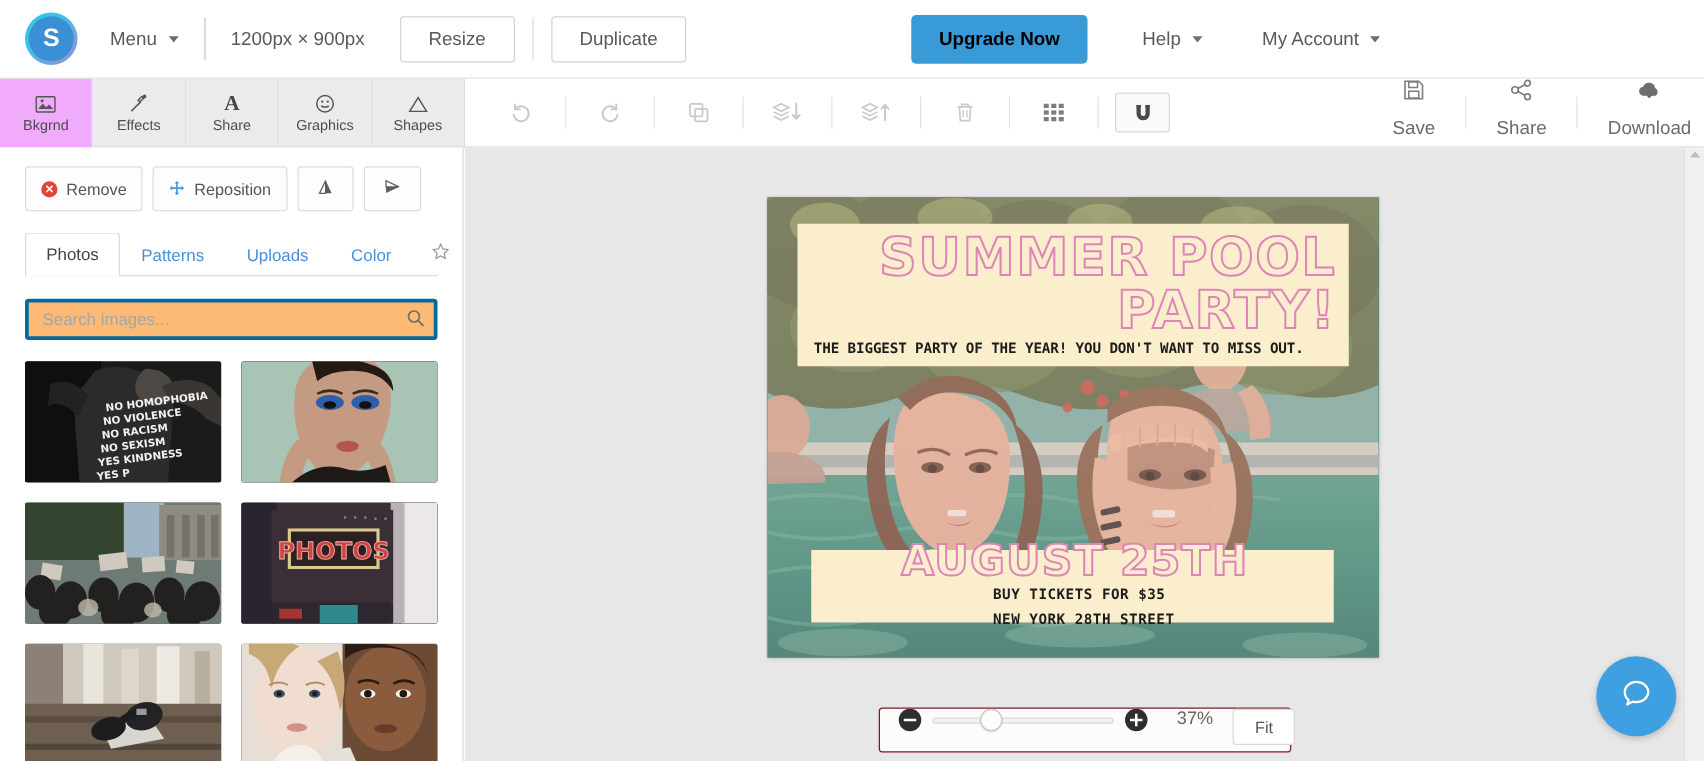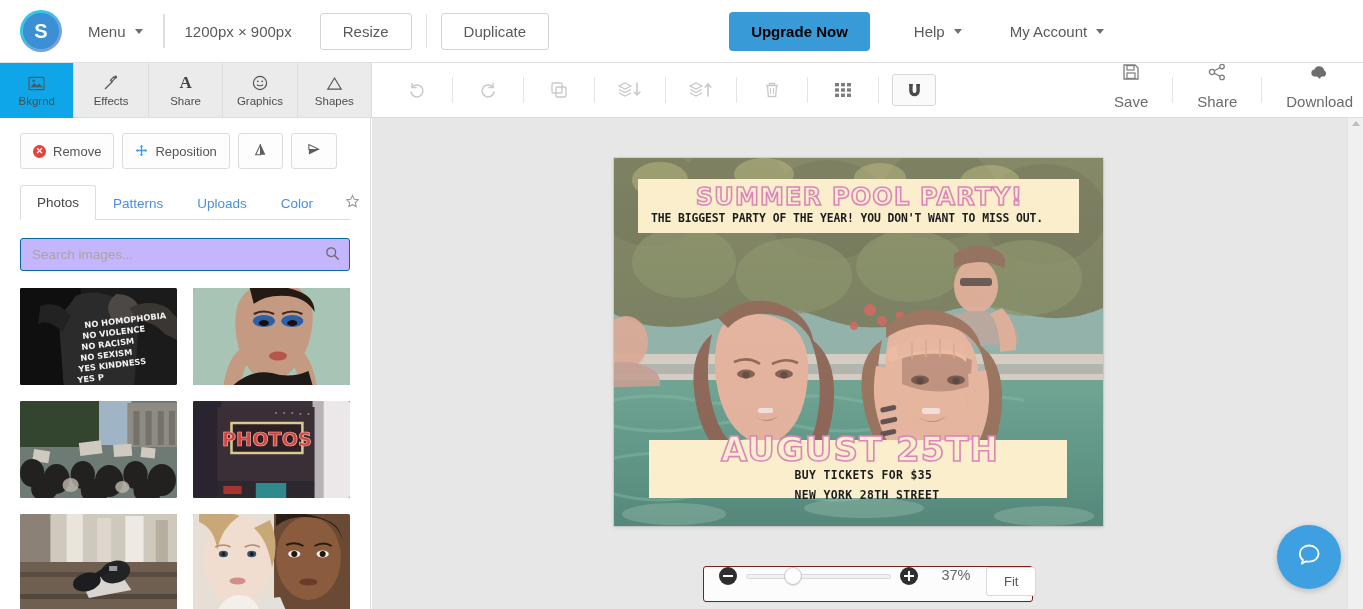--- a/index.html
+++ b/index.html
@@ -77,21 +77,21 @@
   }
   .tooltab {
     flex: 1; display: flex; flex-direction: column;
     align-items: center; justify-content: center; gap: 2px;
     font-size: 11.5px; color: #4d4d4d; cursor: pointer;
     background: #ebebeb;
     border-right: 1px solid #dcdcdc;
     border-bottom: 1px solid #dcdcdc;
     height: 55px;
   }
-  .tooltab.active { background: #0ea5e9; border-bottom-color: transparent; }
+  .tooltab.active { background: #f0abfc; border-bottom-color: transparent; }
   .tooltab .ti { height: 20px; display:flex; align-items:center; justify-content:center; color:#555; }
 
   
   .ctoolbar {
     position: absolute; top: 63px; left: 371px;
     width: 992px; height: 55px;
     background: #fff; border-bottom: 1px solid #dcdcdc;
     border-left: 1px solid #dcdcdc;
     display: flex; align-items: center;
   }
@@ -147,24 +147,24 @@
     margin-bottom: -1px; border-radius: 3px 3px 0 0;
   }
   .ptab.active {
     color: #444; background: #fff;
     border-color: #dcdcdc; border-bottom: 1px solid #fff;
   }
   .ptab.star { color: #9a9a9a; font-size: 15px; padding: 8px 14px; }
 
   .search-wrap { margin: 18px 20px 0 20px; position: relative; }
   .search-wrap input {
-    width: 100%; height: 33px; border: 1px solid #0369a1; border-radius: 3px;
+    width: 100%; height: 33px; border: 3px solid #0369a1; border-radius: 3px;
     padding: 0 30px 0 11px; font-size: 13.5px; color: #555;
     font-family: "Liberation Sans", sans-serif; outline: none;
-    background: #c4b5fd;
+    background: #fdba74;
   }
   .search-wrap input::placeholder { color: #a6a6a6; }
   .srch-ico {
     position: absolute; right: 10px; top: 8px;
     color: #6b6b6b; pointer-events: none;
   }
 
   .thumb-grid {
     display: grid; grid-template-columns: 1fr 1fr;
     gap: 16px; padding: 17px 20px 20px 20px;
@@ -193,24 +193,24 @@
     position: absolute; background: #faeecd;
     display: flex; flex-direction: column; justify-content: center;
   }
   .band-top { left: 24px; top: 21px; width: 441px; padding: 6px 10px 8px 10px; }
   .band-bot {
     left: 35px; top: 282px; width: 418px; height: 58px;
     align-items: center; padding: 0 14px;
   }
   .title-txt {
     font-family: "DejaVu Sans", sans-serif;
-    font-size: 24px; line-height: 1.0; font-weight: bold;
+    font-size: 42px; line-height: 1.0; font-weight: bold;
     letter-spacing: 1.2px; color: #faeecd;
     -webkit-text-stroke: 1.6px #dd85b8;
-    text-align: center; margin: 0 0 2px 2px;
+    text-align: right; margin: 0 0 2px 2px;
   }
   .sub-txt {
     font-family: "DejaVu Sans Mono", monospace;
     font-size: 11.4px; font-weight: bold; color: #1c1c1c;
     letter-spacing: -0.1px; margin-left: 3px; white-space: nowrap;
   }
   .date-txt {
     font-family: "DejaVu Sans", sans-serif;
     font-size: 34px; font-weight: bold; letter-spacing: 1px;
     color: #faeecd; -webkit-text-stroke: 1.6px #dd85b8;

